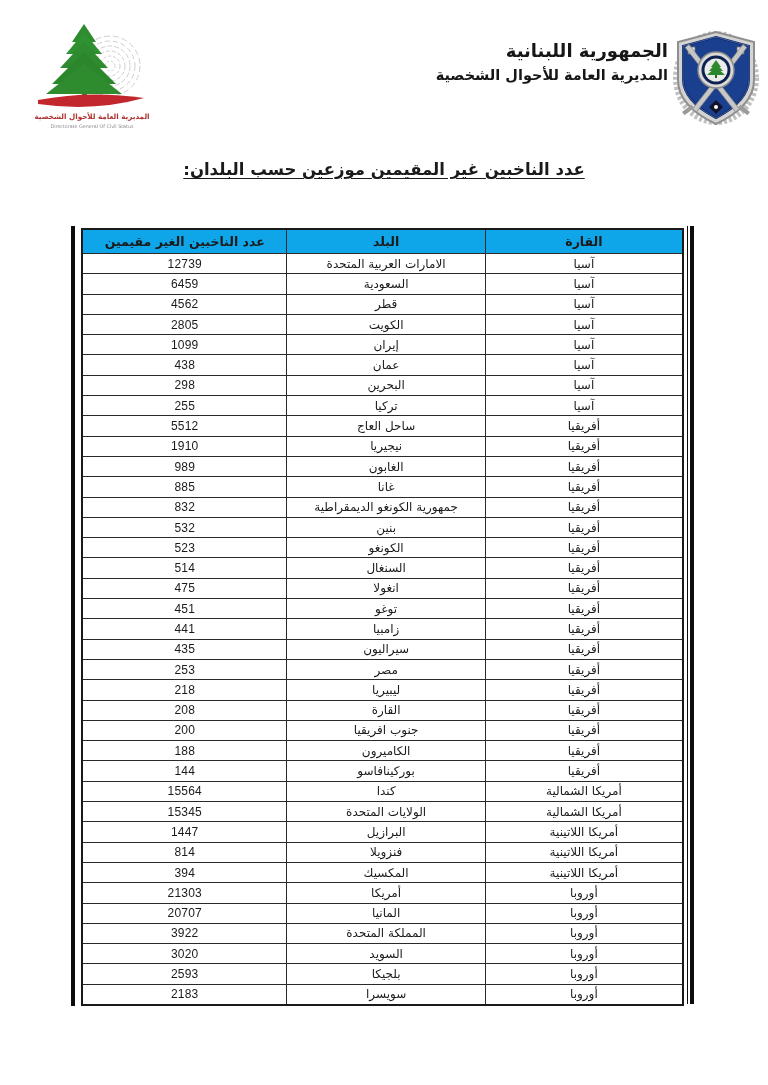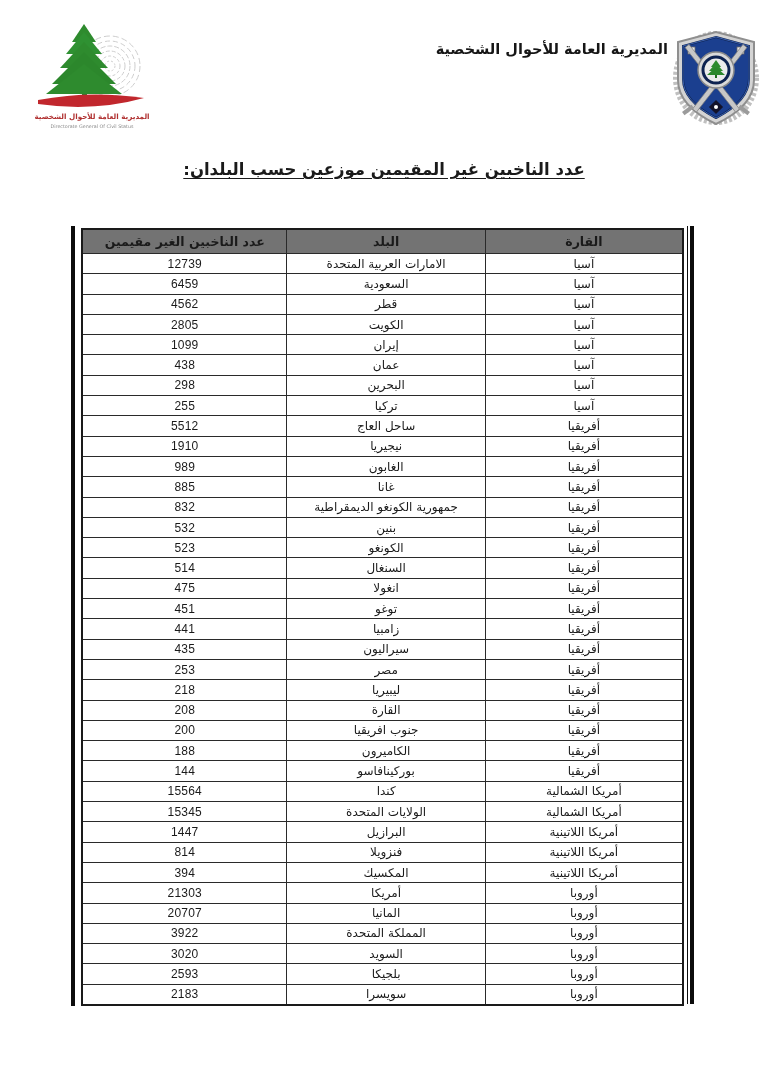--- a/index.html
+++ b/index.html
@@ -27,21 +27,21 @@
   .table-wrap{position:absolute;top:228px;left:81px;width:603px;}
   table.voters{
     width:100%;border-collapse:collapse;direction:rtl;table-layout:fixed;
   }
   table.voters th, table.voters td{
     border:1px solid #2a2a2a;text-align:center;vertical-align:middle;
     padding:0 2px;overflow:hidden;
   }
   table.voters{border:2px solid #1a1a1a;}
   table.voters th{
-    background:#737373;height:23px;font-size:12.5px;font-weight:600;
+    background:#0ea5e9;height:23px;font-size:12.5px;font-weight:600;
   }
   table.voters td{height:19.3px;font-size:12px;font-weight:400;}
   td.num{font-family:"Liberation Sans",sans-serif;font-size:13px;letter-spacing:.2px;}
   col.c-cont{width:32.9%;}
   col.c-country{width:33.0%;}
   col.c-count{width:34.1%;}
   
   .bar-left{position:absolute;left:71px;top:226px;width:3.5px;height:780px;background:#0c0c0c;}
   .bar-right-thin{position:absolute;left:687px;top:226px;width:1.3px;height:778px;background:#0c0c0c;}
   .bar-right-thick{position:absolute;left:690px;top:226px;width:3.5px;height:778px;background:#0c0c0c;}
@@ -102,20 +102,21 @@
     <polygon points="46,32 51,39 41,39" fill="#2e8b2e"></polygon>
     <polygon points="46,35 53,43 39,43" fill="#2e8b2e"></polygon>
     <polygon points="46,39 55,47 37,47" fill="#2c872c"></polygon>
   </g>
 
   <rect x="41" y="74" width="10" height="10" fill="#12122a" transform="rotate(45 46 79)"></rect>
   <circle cx="46" cy="79" r="2" fill="#ffffff"></circle>
 </svg>
 
 <div class="org-block">
+  <div class="org-line1">الجمهورية اللبنانية</div>
   <div class="org-line3">المديرية العامة للأحوال الشخصية</div>
 </div>
 
 <div class="doc-title">عدد الناخبين غير المقيمين موزعين حسب البلدان:</div>
 
 <div class="bar-left"></div>
 <div class="bar-right-thin"></div>
 <div class="bar-right-thick"></div>
 
 <div class="table-wrap">

